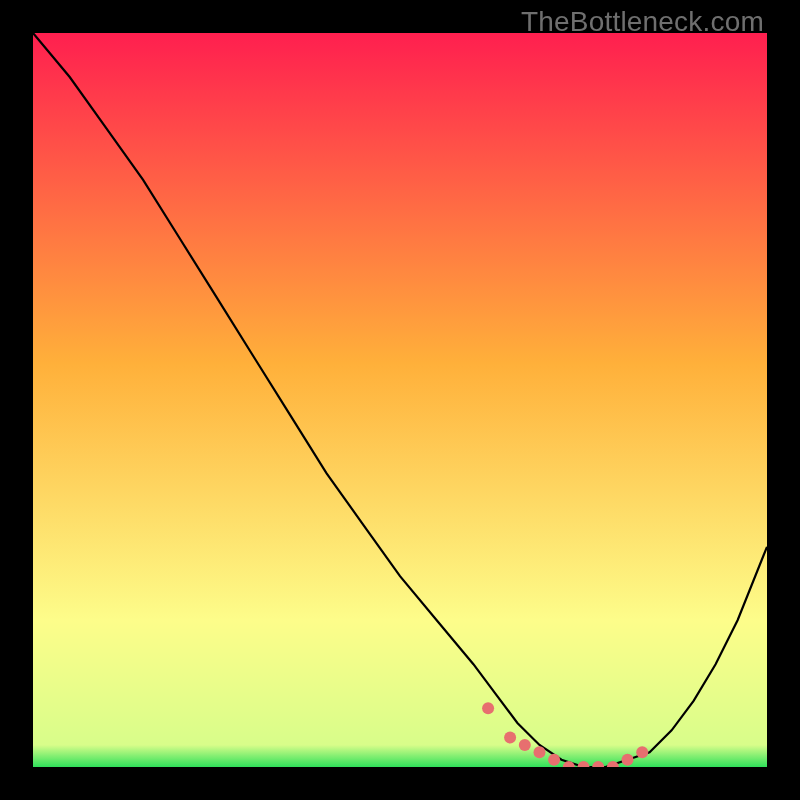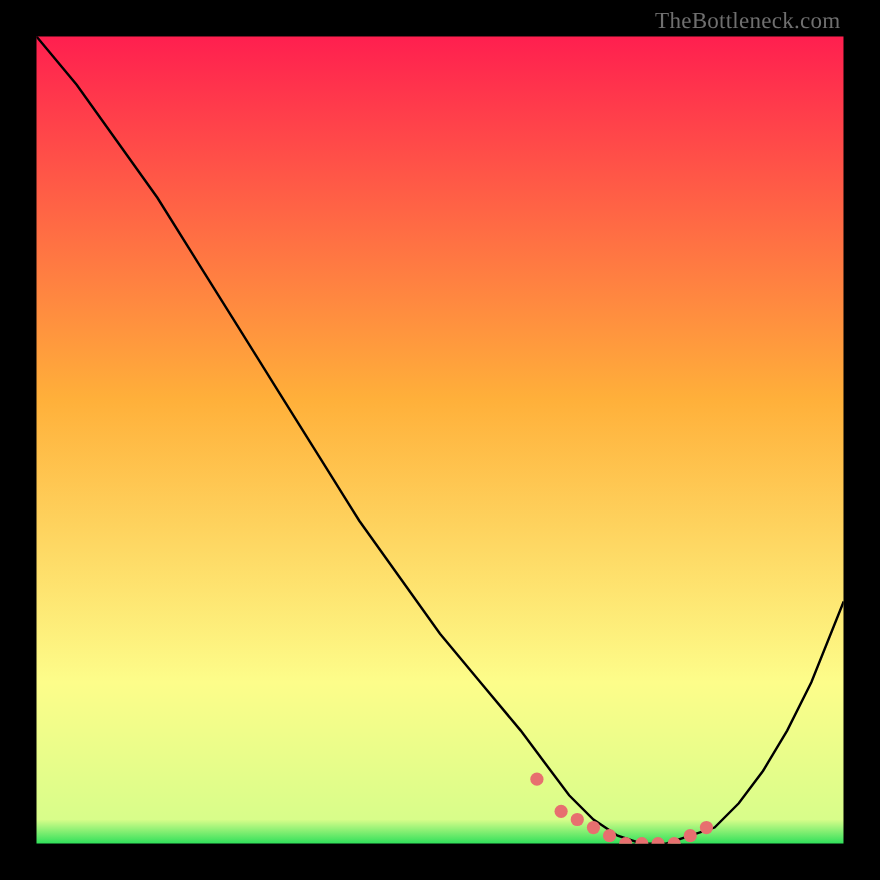--- a/index.html
+++ b/index.html
@@ -24,24 +24,23 @@
     left: 0;
     top: 0;
     width: 734px;
     height: 734px;
   }
   .watermark {
     position: absolute;
     top: 6px;
     right: 36px;
     color: #6f6f6f;
-    font-size: 21px;
+    font-size: 28px;
     font-weight: 500;
     letter-spacing: 0.2px;
-    font-family: Liberation Serif, serif;
   }
 </style>
 </head>
 <body>
 
 <div class="frame">
   <svg class="plot" viewBox="0 0 734 734" preserveAspectRatio="none">
     <defs>
       <linearGradient id="bg-grad" x1="0" y1="0" x2="0" y2="1">
         <stop id="g0" offset="0%" stop-color="#ff1f4f"></stop>

